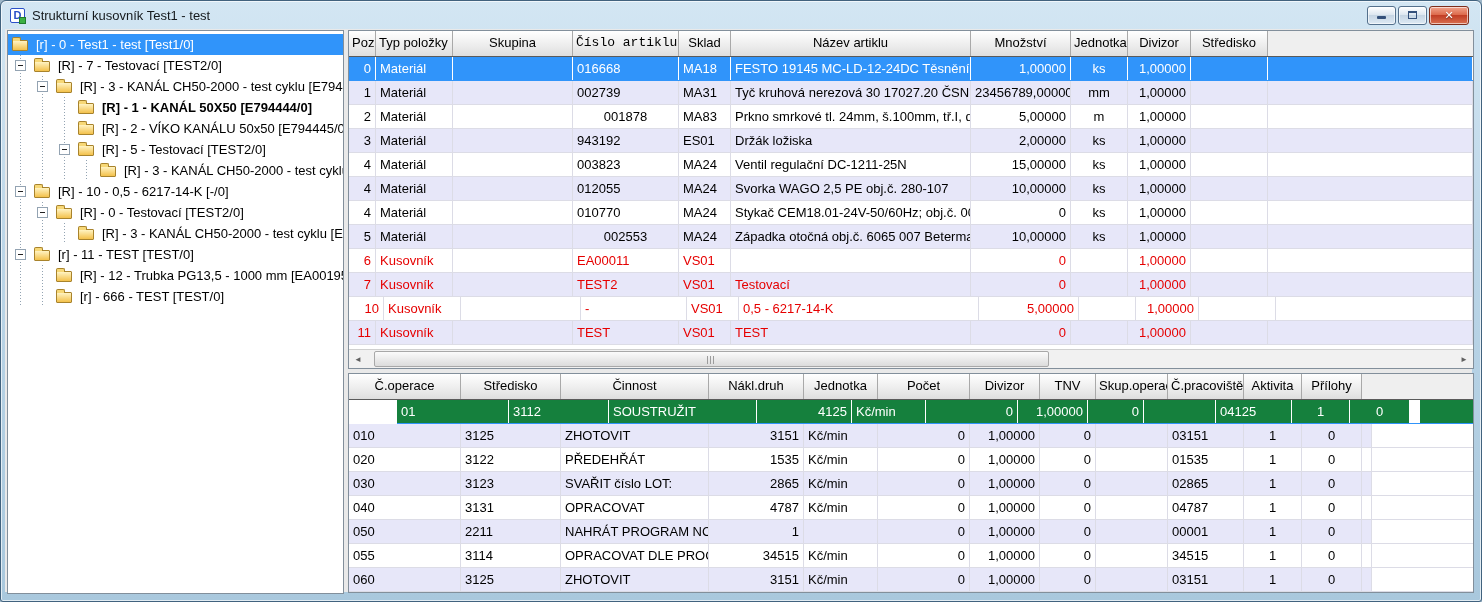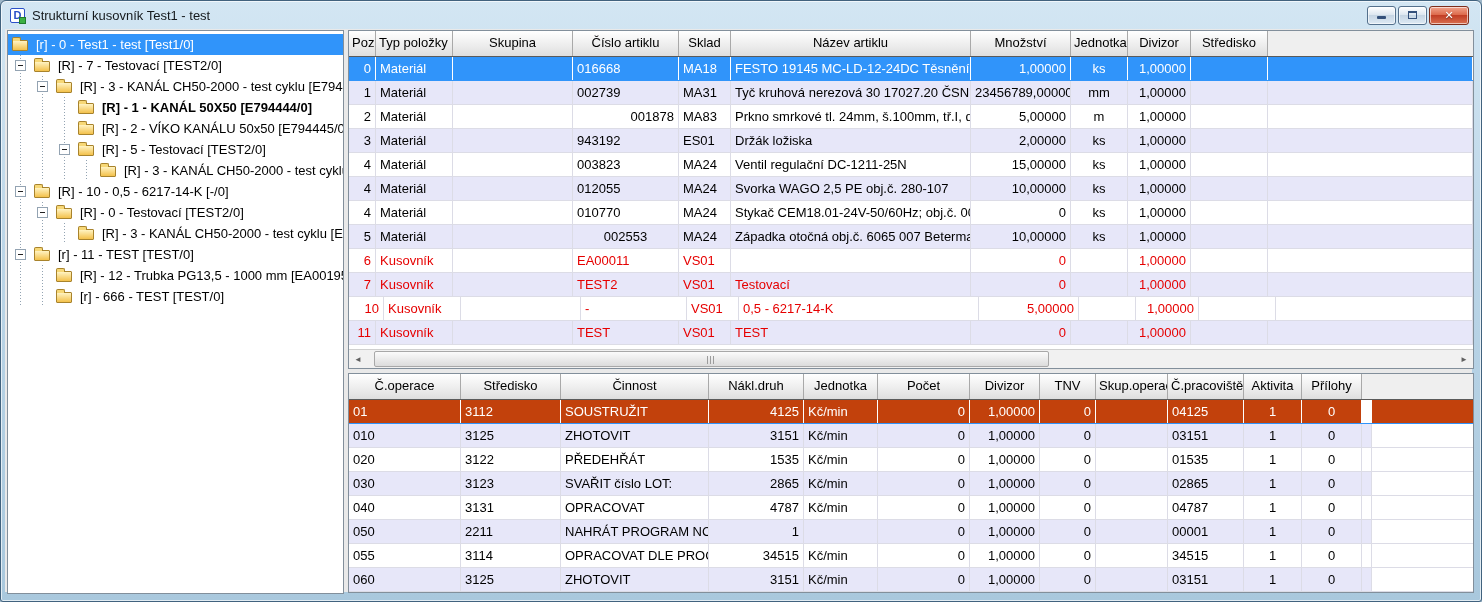--- a/index.html
+++ b/index.html
@@ -59,21 +59,21 @@
   
   .bom .g-row{background:#fff;}
   .bom .g-row.alt{background:#e7e7f9;}
   .bom .g-row.red{color:#e60000;}
   .bom .g-row.sel{background:#3094fa;color:#fff;border-bottom-color:#3094fa;}
   .bom .g-row.sel .g-cell{border-right-color:#fff;}
   
   .ops .g-row{background:transparent;}
   .ops .g-row .g-cell{background:#fff;}
   .ops .g-row.alt .g-cell{background:#e7e7f9;}
-  .ops .g-row.sel{background:#c2410c;color:#fff;border-bottom-color:#3094fa;}
+  .ops .g-row.sel{background:#15803d;color:#fff;border-bottom-color:#3094fa;margin-left:48px;}
   .ops .g-row.sel .g-cell{background:transparent;border-right-color:#fff;}
   .ops .g-row.sel .g-cell.pad{background:#fff;}
   .g-hcell.pad{background:#efefef;border-right:none;}
 
   
   .hscroll{flex:0 0 auto;height:19px;display:flex;background:#f1f1f1;border-top:1px solid #cfcfcf;}
   .sb-btn{width:18px;height:100%;flex:0 0 auto;display:flex;align-items:center;justify-content:center;
           color:#606060;font-size:8px;background:#f1f1f1;}
   .sb-track{flex:1 1 auto;position:relative;}
   .sb-thumb{position:absolute;left:7px;top:1px;height:16px;width:62%;border:1px solid #a8a8a8;border-radius:2px;
@@ -207,21 +207,21 @@
           <span class="t-folder"></span>
           <span class="t-label">[r] - 666 - TEST [TEST/0]</span>
         </div>
       </div>
 
     <div class="grid bom">
       <div class="g-head">
           <div class="g-hcell" style="width: 27px; text-align: left;">Poz.</div>
           <div class="g-hcell" style="width: 77px; text-align: left;">Typ položky</div>
           <div class="g-hcell" style="width: 120px;">Skupina</div>
-          <div class="g-hcell" style="width: 106px;">Číslo artiklu</div>
+          <div class="g-hcell" style="width: 106px; font-family: Liberation Mono, monospace;">Číslo artiklu</div>
           <div class="g-hcell" style="width: 52px;">Sklad</div>
           <div class="g-hcell" style="width: 240px;">Název artiklu</div>
           <div class="g-hcell" style="width: 100px;">Množství</div>
           <div class="g-hcell" style="width: 57px;">Jednotka</div>
           <div class="g-hcell" style="width: 63px;">Divizor</div>
           <div class="g-hcell" style="width: 77px;">Středisko</div>
         </div>
       <div class="g-body">
           <div class="g-row sel">
             <div class="g-cell" style="width: 27px; text-align: right;">0</div>
@@ -246,21 +246,21 @@
             <div class="g-cell" style="width: 100px; text-align: right;">23456789,00000</div>
             <div class="g-cell" style="width: 57px; text-align: center;">mm</div>
             <div class="g-cell" style="width: 63px; text-align: right;">1,00000</div>
             <div class="g-cell" style="width: 77px; text-align: left;"></div>
             <div class="g-cell fx" style="width: 193px; text-align: left;"></div>
           </div>
           <div class="g-row">
             <div class="g-cell" style="width: 27px; text-align: right;">2</div>
             <div class="g-cell" style="width: 77px; text-align: left;">Materiál</div>
             <div class="g-cell" style="width: 120px; text-align: left;"></div>
-            <div class="g-cell" style="width: 106px; text-align: right;">001878</div>
+            <div class="g-cell" style="width: 106px; text-align: center;">001878</div>
             <div class="g-cell" style="width: 52px; text-align: left;">MA83</div>
             <div class="g-cell" style="width: 240px; text-align: left;">Prkno smrkové tl. 24mm, š.100mm, tř.I, délk</div>
             <div class="g-cell" style="width: 100px; text-align: right;">5,00000</div>
             <div class="g-cell" style="width: 57px; text-align: center;">m</div>
             <div class="g-cell" style="width: 63px; text-align: right;">1,00000</div>
             <div class="g-cell" style="width: 77px; text-align: left;"></div>
             <div class="g-cell fx" style="width: 193px; text-align: left;"></div>
           </div>
           <div class="g-row alt">
             <div class="g-cell" style="width: 27px; text-align: right;">3</div>

